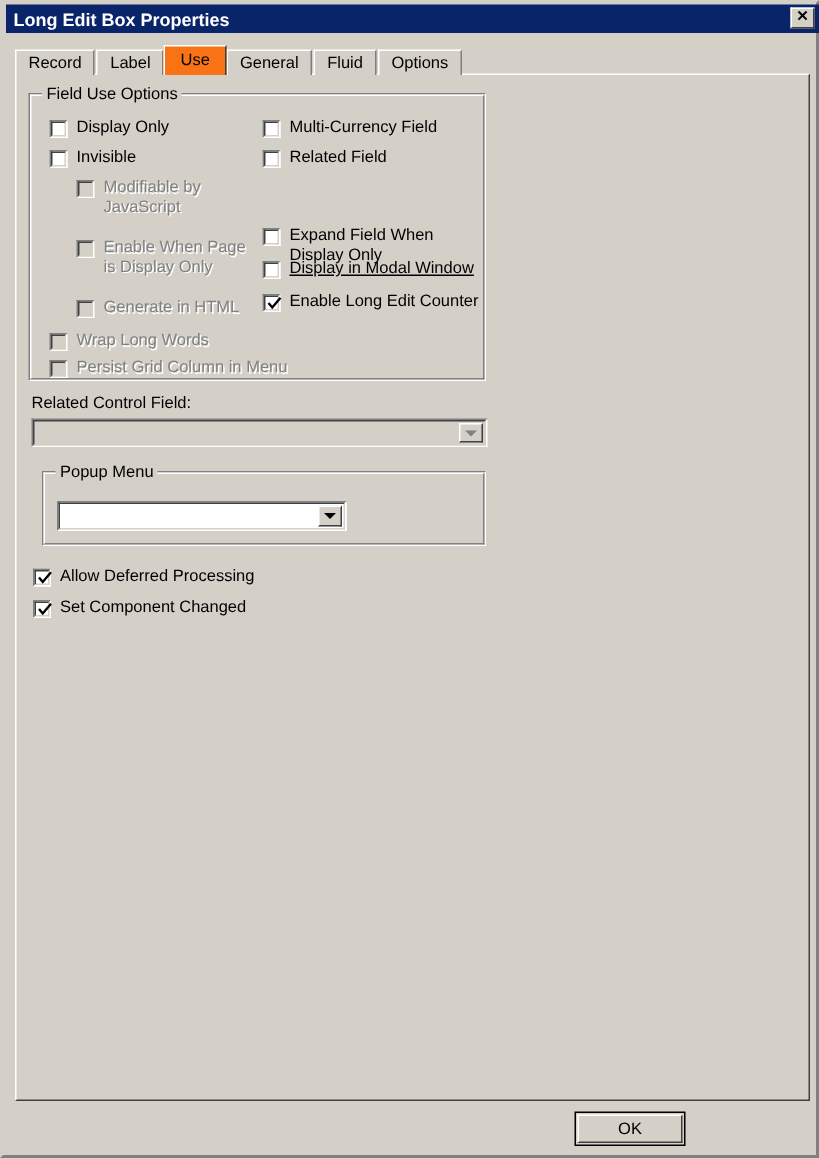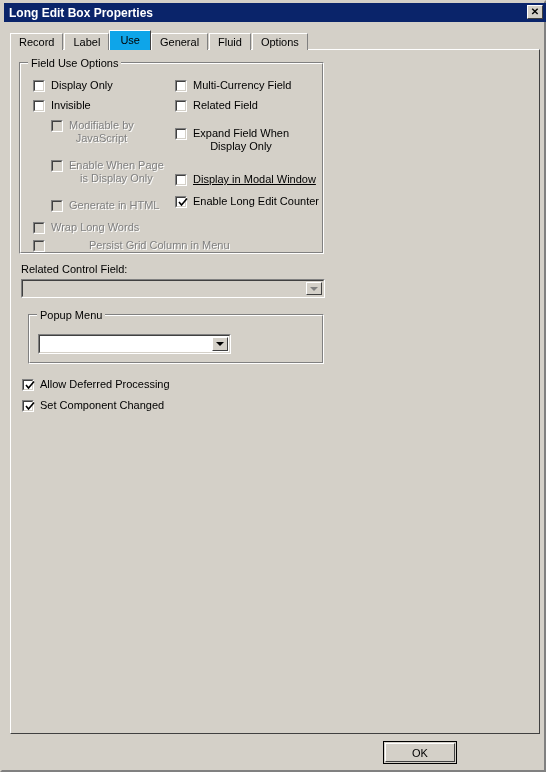--- a/index.html
+++ b/index.html
@@ -21,21 +21,20 @@
   #window {
     position: absolute;
     left: 0; top: 0;
     width: 546px; height: 772px;
     background: #d4d0c8;
     border-left: 2px solid #d4d0c8;
     border-top: 2px solid #d4d0c8;
     border-right: 2px solid #808080;
     border-bottom: 2px solid #808080;
     box-sizing: border-box;
-    text-align: center;
   }
 
   
   #titlebar {
     position: absolute;
     left: 2px; top: 1px;
     width: 542px; height: 19px;
     background: #0a246a;
     display: flex;
     align-items: center;
@@ -96,21 +95,21 @@
     padding: 0 8px;
     font-size: 11px;
     color: #000;
     margin-right: 1px;
     cursor: default;
     white-space: nowrap;
   }
   .tab.selected {
     height: 20px;
     margin-top: 11px;
-    background: #0ea5e9;
+    background: #f97316;
     border-top: 1px solid #ffffff;
     border-left: 1px solid #ffffff;
     border-right: 1px solid #404040;
     padding: 0 10px 2px 10px;
     z-index: 5;
     margin-left: -1px;
     margin-right: 0px;
   }
 
   
@@ -387,42 +386,42 @@
         <span class="label">Generate in HTML</span>
       </div>
 
       <div class="cb disabled" style="left:13px; top:158px;">
         <span class="box">
           
         </span>
         <span class="label">Wrap Long Words</span>
       </div>
 
-      <div class="cb disabled" style="left:13px; top:176px;gap:38px;">
+      <div class="cb disabled" style="left:13px; top:176px;">
         <span class="box">
           
         </span>
         <span class="label">Persist Grid Column in Menu</span>
       </div>
 
       <div class="cb" style="left:155px; top:16px;">
         <span class="box">
           
         </span>
         <span class="label">Multi-Currency Field</span>
       </div>
 
       <div class="cb" style="left:155px; top:36px;">
         <span class="box">
           
         </span>
         <span class="label">Related Field</span>
       </div>
 
-      <div class="cb" style="left:155px; top:64px;">
+      <div class="cb" style="left:155px; top:88px;">
         <span class="box">
           
         </span>
         <span class="label">Expand Field When
 Display Only</span>
       </div>
 
       <div class="cb" style="left:155px; top:110px;text-decoration:underline;">
         <span class="box">
           

